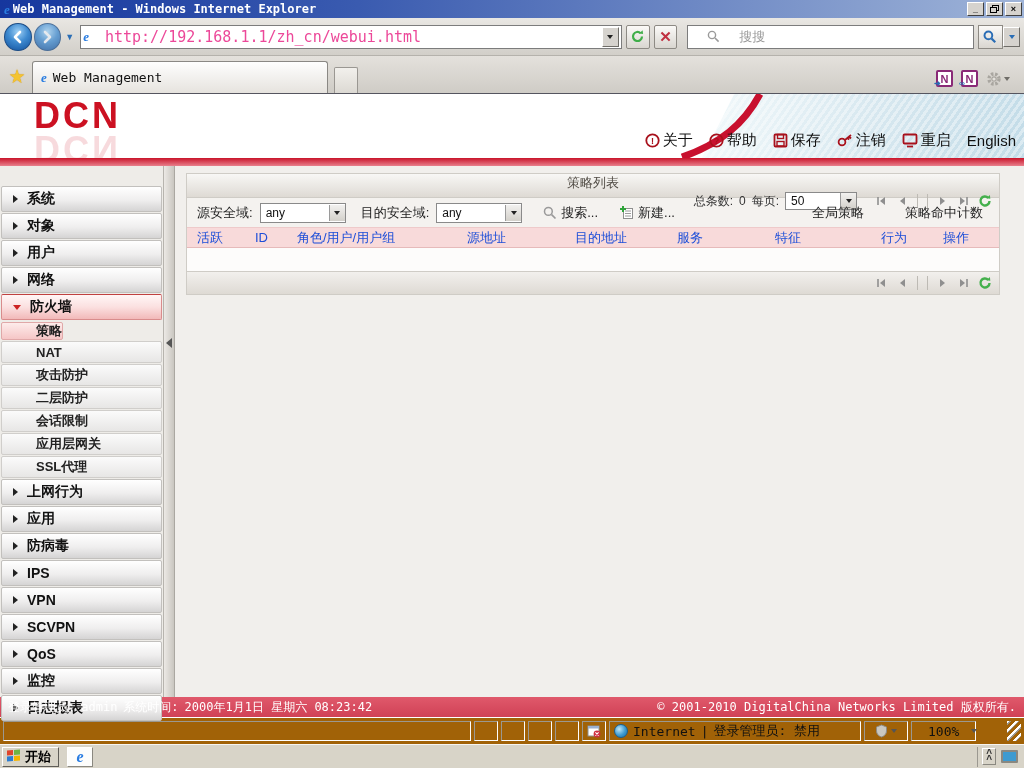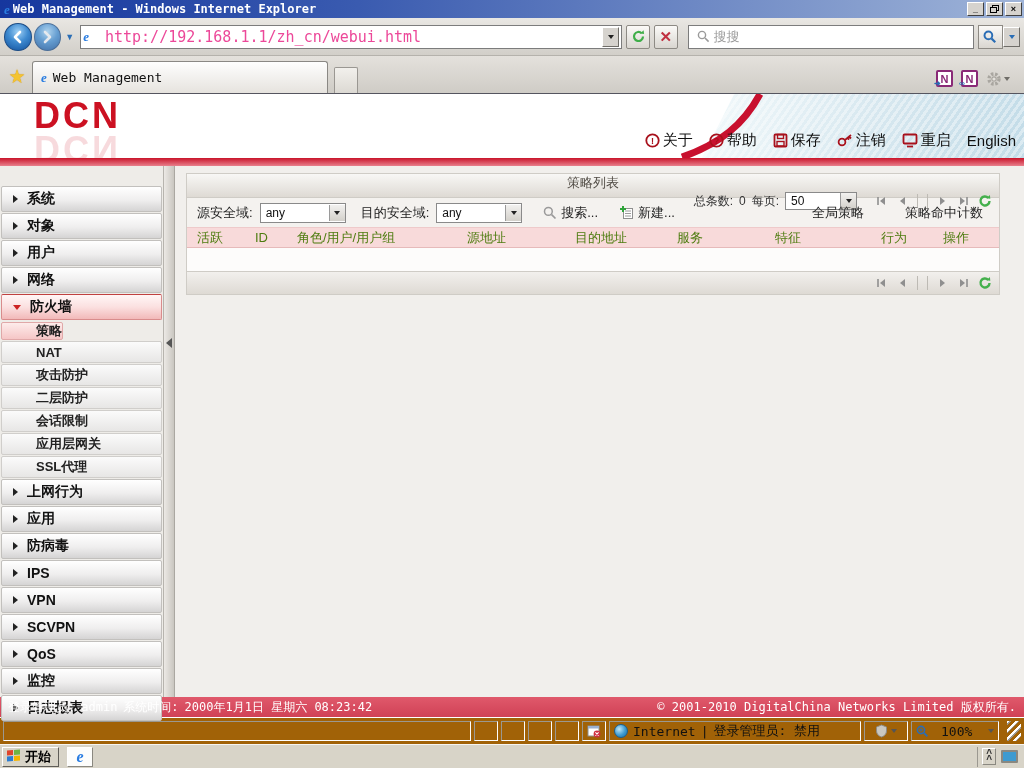--- a/index.html
+++ b/index.html
@@ -31,21 +31,21 @@
     align-items:center; padding:0 2px; }
   .addr input { flex:1; border:0; outline:none; font-size:15px; font-family:"DejaVu Sans Mono",monospace; color:#ec4899;margin-left:16px; }
   .combo-btn { width:17px; height:20px; background:#d6d3ce; border:1px solid;
     border-color:#fff #6f6d68 #6f6d68 #fff; display:flex; align-items:center; justify-content:center; }
   .tri-down { width:0; height:0; border-left:3px solid transparent; border-right:3px solid transparent;
     border-top:4px solid #222; }
   .sq-btn { width:24px; height:24px; background:linear-gradient(#fbfaf8,#d9d6d0); border:1px solid #8d8a84;
     border-radius:2px; display:flex; align-items:center; justify-content:center; margin-left:4px; }
   .stop-x { color:#c03040; font-weight:bold; font-size:15px; line-height:1; }
   .searchbox { width:290px; height:24px; background:#fff; border:1px solid #7c7c7c; display:flex;
-    align-items:center; margin-left:10px; padding:0 8px; gap:4px; }
+    align-items:center; margin-left:10px; padding:0 19px; gap:19px; }
   .searchbox input { flex:1; border:0; outline:none; font-size:13px; color:#333; }
   .searchbox input::placeholder { color:#9a9a9a; }
   .sbtn { width:26px; height:24px; background:linear-gradient(#fbfaf8,#d9d6d0); border:1px solid #8d8a84;
     display:flex; align-items:center; justify-content:center; margin-left:4px; }
 
   
   .tabbar { height:38px; background:linear-gradient(#e4e1dc,#cfccc6); display:flex; align-items:flex-end;
     border-bottom:1px solid #55555f; padding:0 2px; }
   .fav-star { width:30px; height:28px; display:flex; align-items:center; justify-content:center;
     font-size:19px; color:#f4c430; text-shadow:0 0 1px #c8860a; margin-bottom:3px; }
@@ -114,21 +114,21 @@
     display:flex; align-items:center; justify-content:center; }
   .pager { display:flex; align-items:center; gap:5px; margin-left:10px; }
   .pgbtn { width:16px; height:16px; display:flex; align-items:center; justify-content:center; cursor:pointer; }
   .pgdiv { width:1px; height:14px; background:#bdbab4; margin:0 2px; }
   .filter-row { height:29px; display:flex; align-items:center; padding:0 10px; gap:7px; font-size:13px;
     color:#222; background:#f4f2ef; }
   .filter-row .sel { height:20px; width:86px; justify-content:space-between; }
   .act { display:flex; align-items:center; gap:4px; cursor:pointer; margin-left:14px; }
   .flink { margin-left:46px; cursor:pointer; }
   .thead { height:21px; display:flex; align-items:center; background:#f8dada; border-top:1px solid #eecaca;
-    border-bottom:1px solid #e6baba; font-size:13px; color:#4d7c0f; }
+    border-bottom:1px solid #e6baba; font-size:13px; color:#1d4ed8; }
   .th { padding-left:10px; }
   .tbody { height:23px; background:#fdfcfb; }
   .panel-ftr { height:23px; background:linear-gradient(#f2f0ed,#dedad4); border-top:1px solid #cfccc6;
     display:flex; align-items:center; justify-content:flex-end; padding:0 6px; }
 
   
   .pg-footer { height:20px; background:linear-gradient(#e0596b,#d04156); color:#fff; display:flex;
     align-items:center; padding:0 8px; font-size:12px; font-family:"DejaVu Sans Mono",monospace;
     white-space:nowrap; }
   .pg-footer .gap { width:6px; display:inline-block; }
@@ -136,21 +136,21 @@
 
   
   .statusbar { height:27px; background:#a16207; border-top:1px solid #fff; display:flex;
     align-items:center; padding:2px 3px; font-size:13px; color:#111; }
   .seg { height:20px; border:1px solid; border-color:#9b9890 #fdfdfd #fdfdfd #9b9890; margin-right:3px;
     display:flex; align-items:center; padding:0 4px; }
   .seg.long { width:468px; }
   .seg.tiny { width:24px; }
   .seg.zone { width:252px; gap:5px; font-family:"DejaVu Sans Mono",monospace; }
   .seg.shield { width:44px; justify-content:center; gap:3px; }
-  .seg.zoomseg { width:88px; gap:12px; font-family:"DejaVu Sans Mono",monospace; }
+  .seg.zoomseg { width:65px; gap:12px; font-family:"DejaVu Sans Mono",monospace; }
   .grip { width:14px; height:20px; margin-left:auto;
     background:repeating-linear-gradient(135deg,#fff 0 2px,#9b9890 2px 3px, transparent 3px 6px); }
   .globe { width:14px; height:14px; border-radius:50%;
     background:radial-gradient(circle at 35% 35%, #bfe6f5 0%, #3d9ad0 55%, #1b6fa8 100%);
     border:1px solid #1b5f8e; }
 
   
   .taskbar { height:24px; background:#d8d4c8; border-top:1px solid #f7f5f0; display:flex;
     align-items:center; padding:1px 2px; }
   .start-btn { height:20px; display:flex; align-items:center; gap:4px; padding:0 7px 0 4px;

